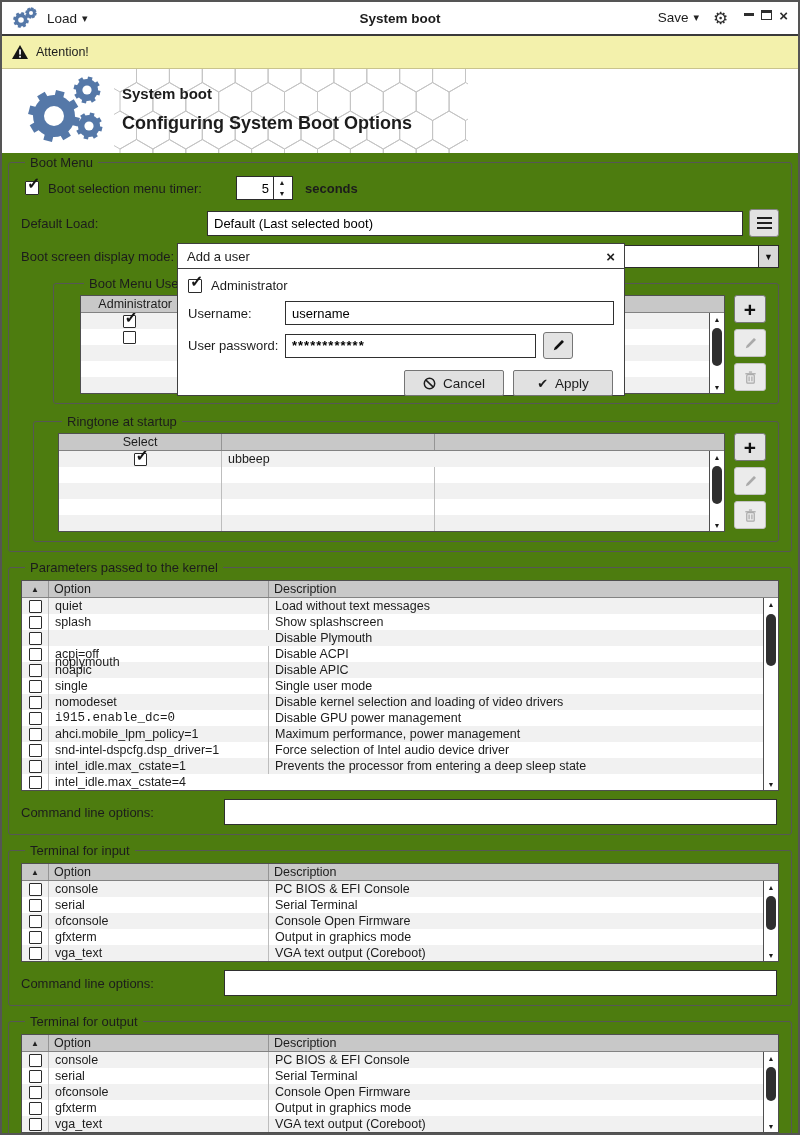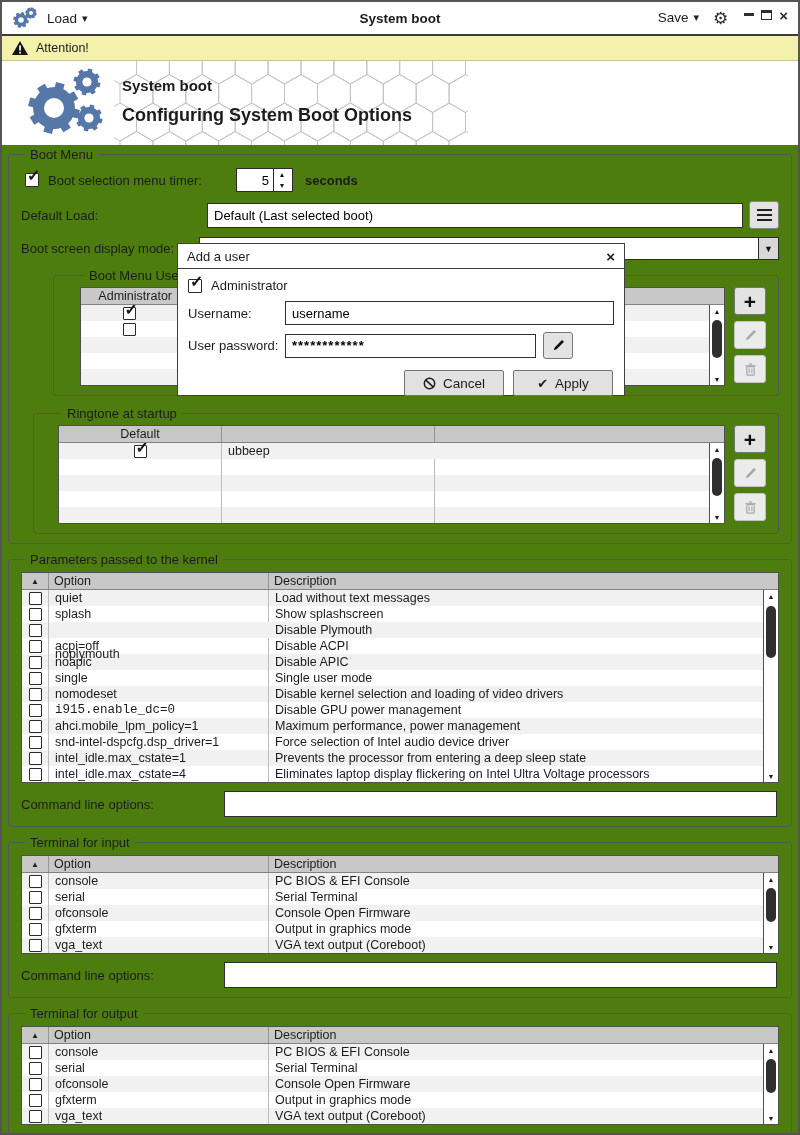--- a/index.html
+++ b/index.html
@@ -13,21 +13,21 @@
   .tb-right { margin-left:auto; display:flex; align-items:flex-start; gap:14px; }
   .menu-label { font-size:13.5px; display:flex; align-items:center; gap:5px; cursor:default; }
   .caret { font-size:11px; color:#222; }
   .tb-gear { font-size:17px; color:#2e2e2e; line-height:1; }
   .winctl { display:flex; align-items:flex-start; gap:7px; margin-left:2px; }
   .min-glyph { width:10px; height:3px; background:#2e2e2e; margin-top:3px; }
   .max-glyph { width:11px; height:10px; border:1.5px solid #2e2e2e; border-top:3px solid #2e2e2e; }
   .close-glyph { font-size:15px; font-weight:bold; color:#2e2e2e; line-height:12px; }
 
   
-  .attention { height:25px; background:#f3f1ac; border-bottom:1px solid #c9c48d; display:flex; align-items:center; padding:8px 10px; gap:8px; }
+  .attention { height:25px; background:#f3f1ac; border-bottom:1px solid #c9c48d; display:flex; align-items:center; padding:16px 10px; gap:8px; }
   .attention span { font-size:12.5px; }
 
   
   .header { height:84px; position:relative; background:#fff; }
   #logo-svg { position:absolute; left:16px; top:5px; }
   #hexagons { position:absolute; left:112px; top:0; width:354px; height:84px; }
   #hexagons polygon { fill:none; stroke:#c4c4c4; stroke-width:1; }
   .header-text { position:absolute; left:120px; top:16px; z-index:1; }
   .header-title { font-size:15px; font-weight:bold; }
   .header-sub { font-size:18px; font-weight:bold; margin-top:11px; }
@@ -333,21 +333,21 @@
             </div>
           </div>
         </div>
       </fieldset>
 
       <fieldset class="ring-fs">
         <legend>Ringtone at startup</legend>
         <div class="tblwrap" style="margin-top:2px;">
           <div class="dtable">
             <div class="thead">
-              <div class="hcell" style="width:163px; justify-content:center;">Default</div>
+              <div class="hcell" style="width:163px; justify-content:center;">Select</div>
               <div class="hcell" style="width:213px;"></div>
               <div class="hcell"></div>
             </div>
             <div class="rows">
               <div class="trow">
                 <div class="cell ckc" style="width:163px;">
                     <span class="cb small checked"></span>
                   </div>
                 <div class="cell" style="width:213px;">ubbeep</div>
               </div>
@@ -490,21 +490,20 @@
                 <span class="cb small"></span>
               </div>
               <div class="cell" style="width:220px;">intel_idle.max_cstate=1</div>
               <div class="cell">Prevents the processor from entering a deep sleep state</div>
             </div>
             <div class="trow">
               <div class="cell ckc" style="width:27px;">
                 <span class="cb small"></span>
               </div>
               <div class="cell" style="width:220px;">intel_idle.max_cstate=4</div>
-              <div class="cell">Eliminates laptop display flickering on Intel Ultra Voltage processors</div>
             </div>
           </div>
         <div class="vscroll">
           <div class="sb-btn">▲</div>
           <div class="sb-track">
               <div class="sb-thumb" style="height:52px; top:4px;"></div>
             </div>
           <div class="sb-btn">▼</div>
         </div>
       </div>

